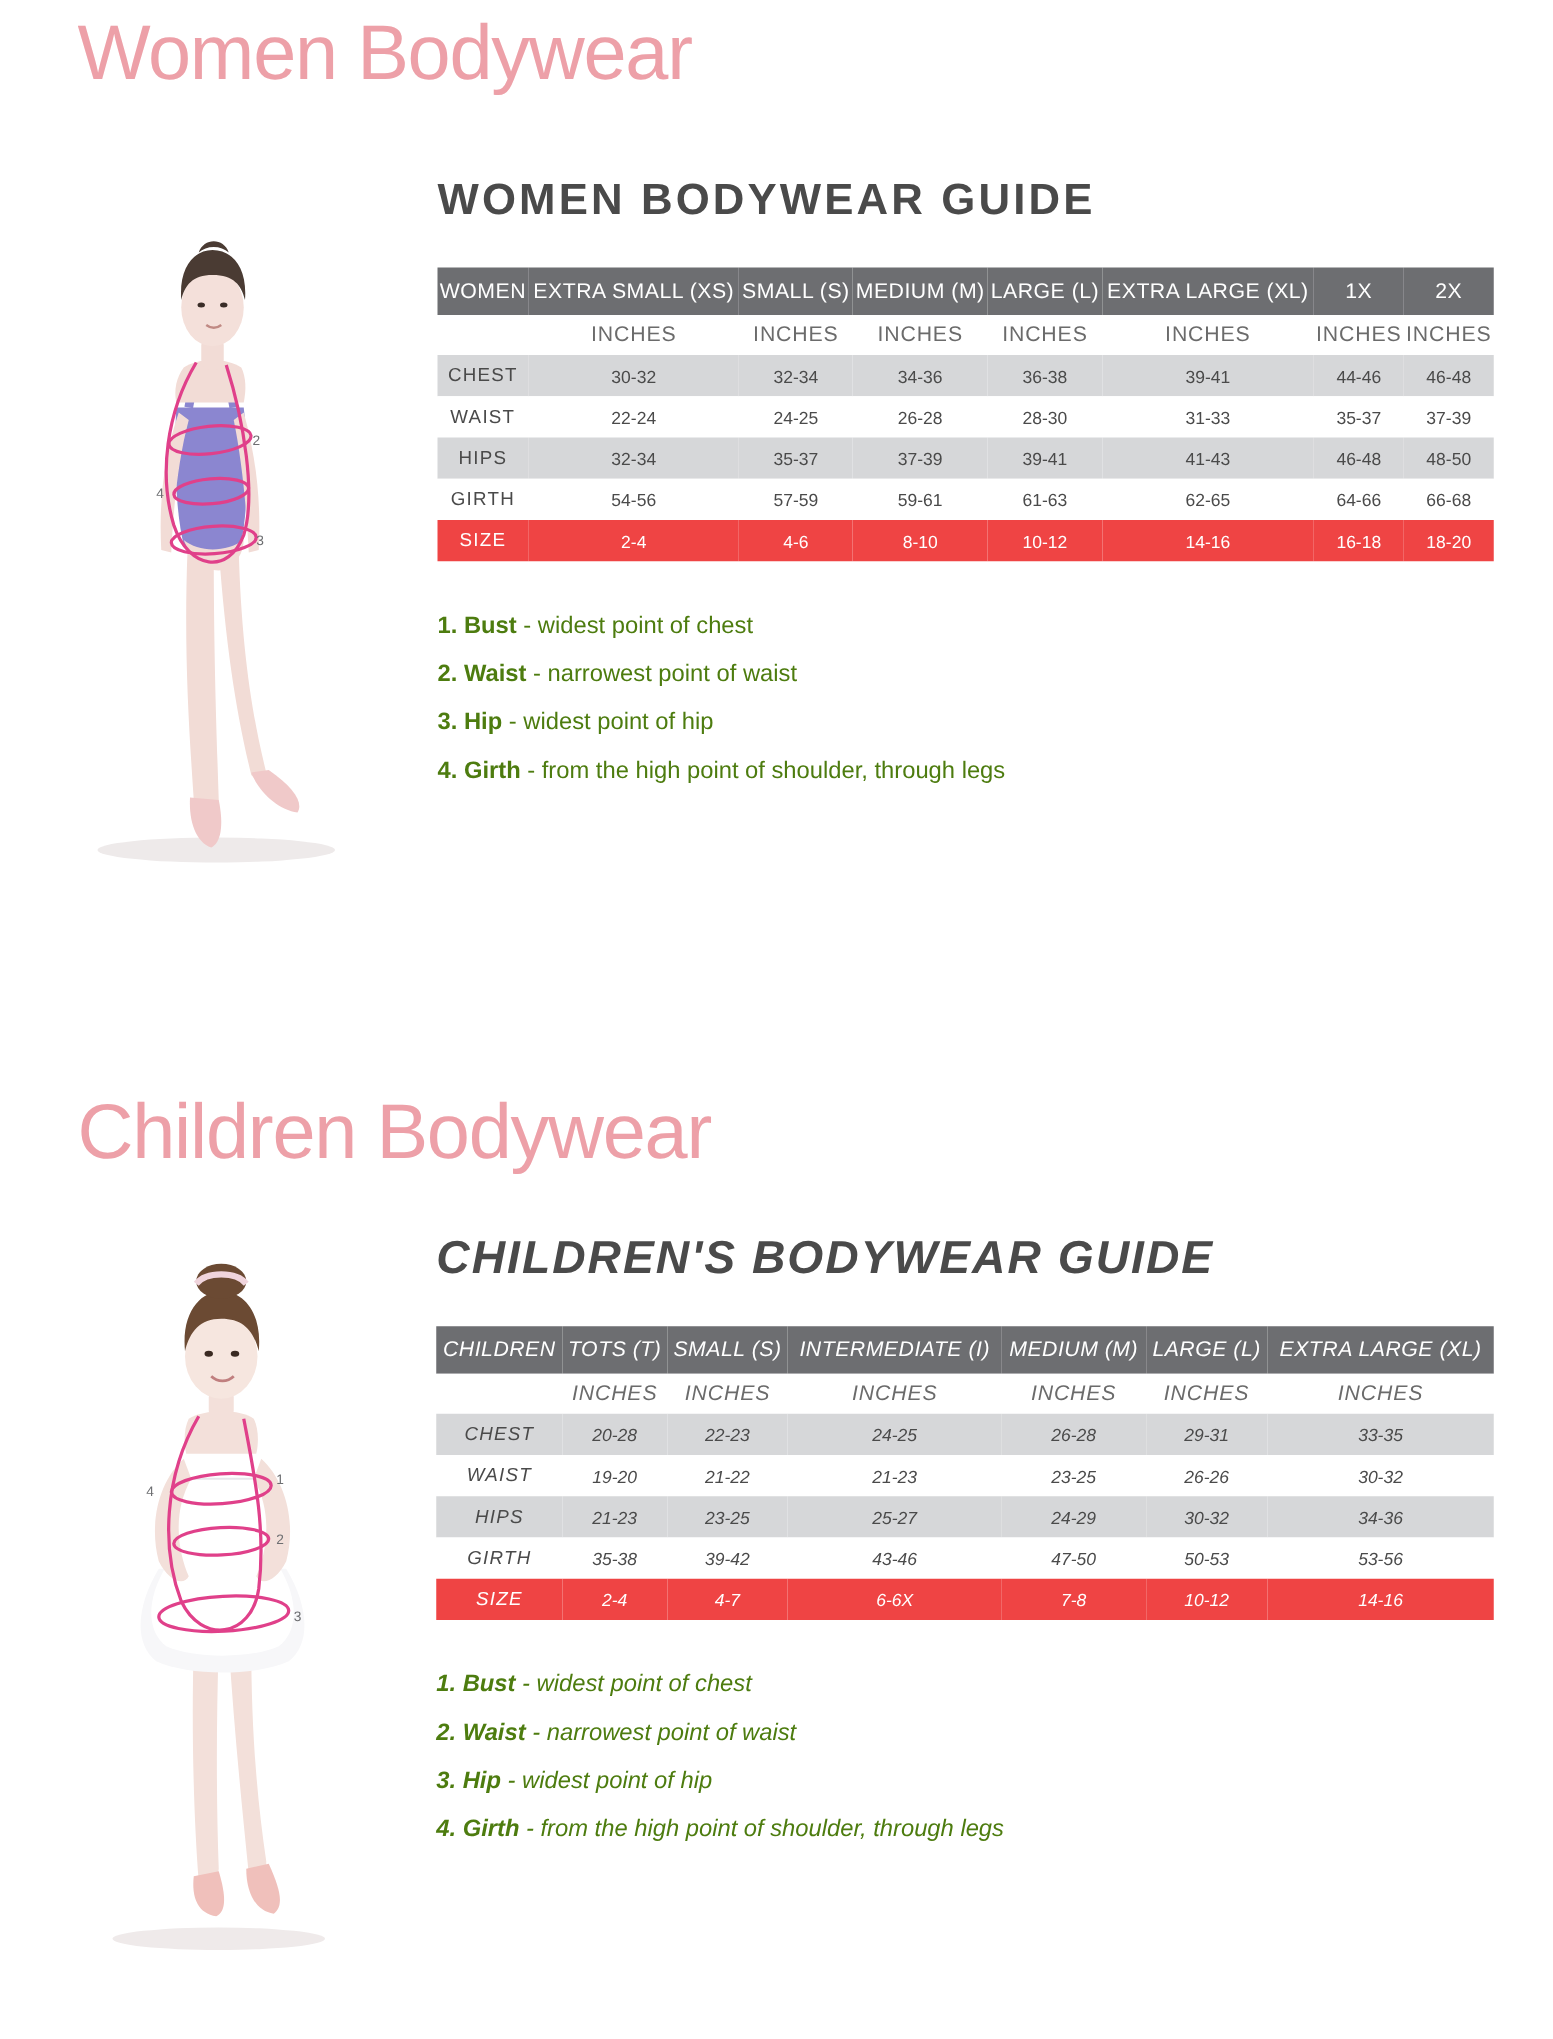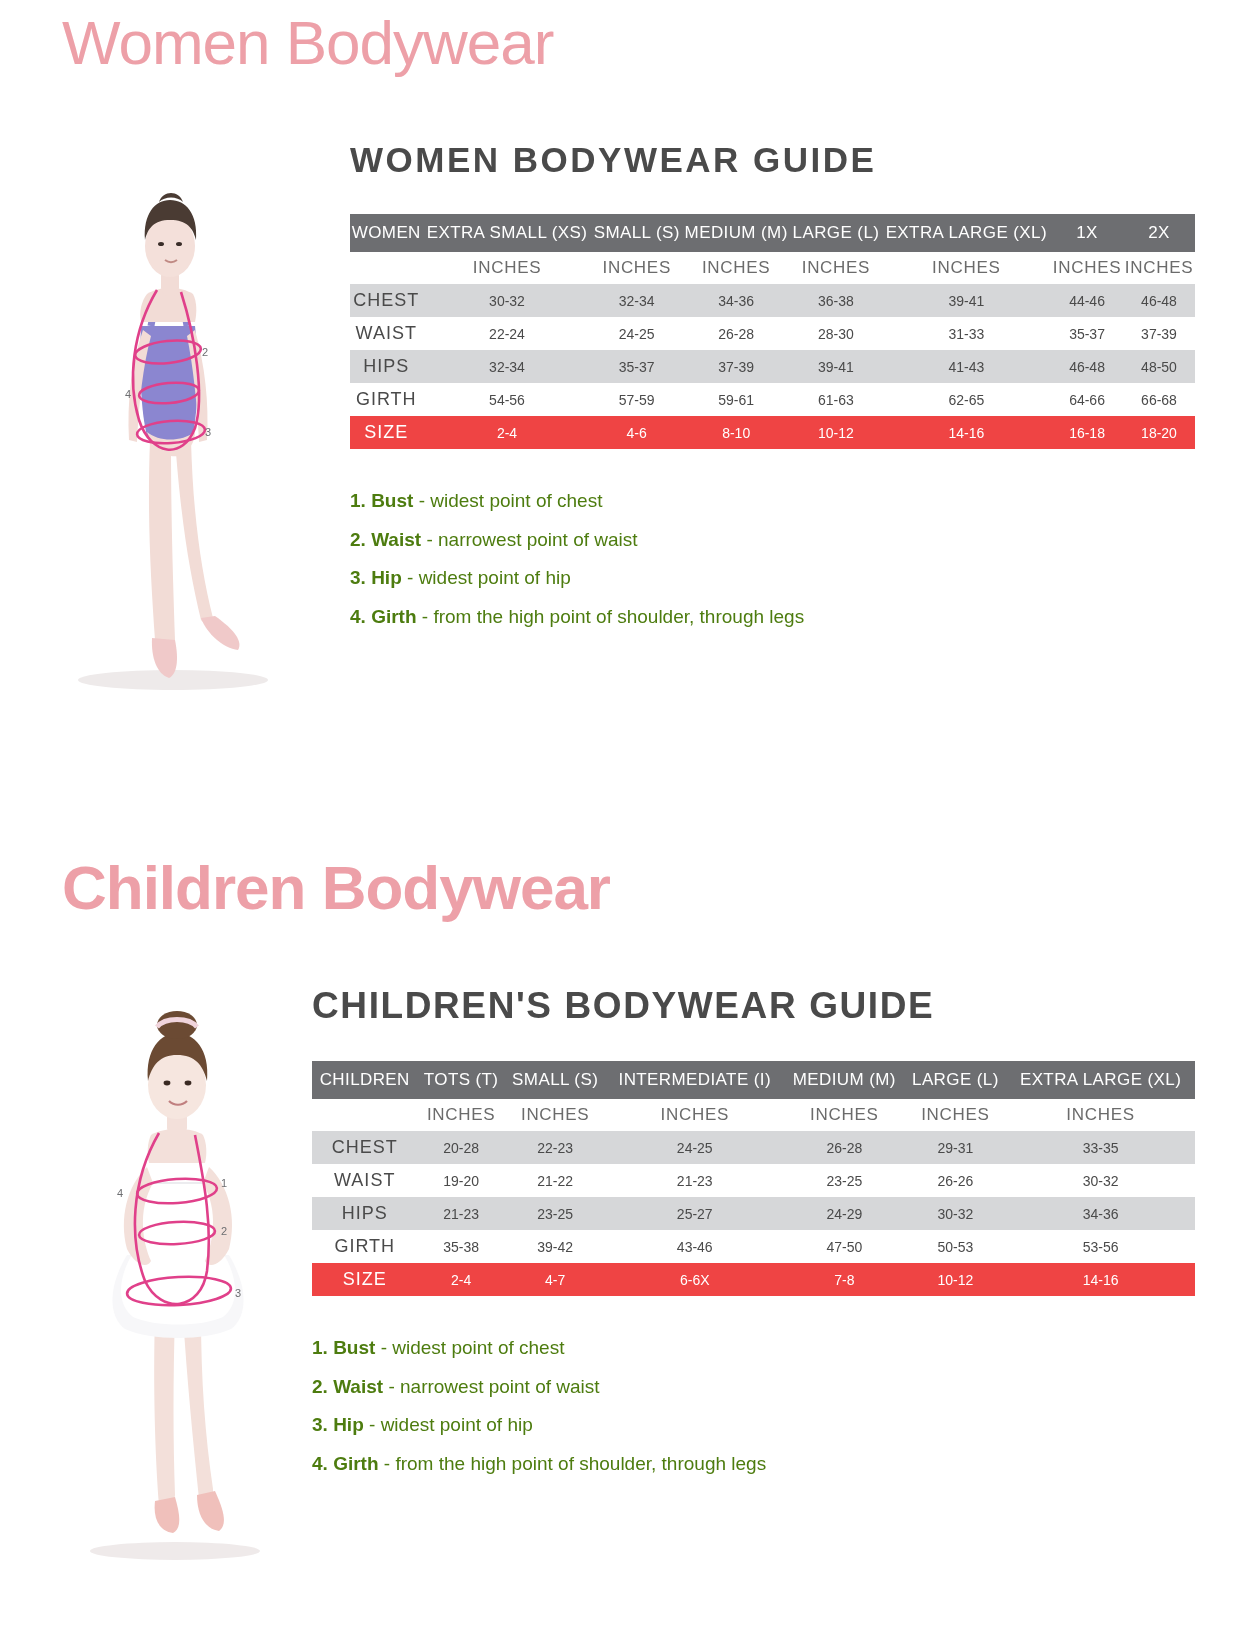--- a/index.html
+++ b/index.html
@@ -91,51 +91,51 @@
   }
   tr.plain td {
     background: #ffffff;
   }
   tr.size-row td {
     background: #ef4444;
     color: #ffffff;
   }
   td.row-label, th.row-label {
     letter-spacing: 1px;
-    font-size: 18px;
+    font-size: 15px;
   }
 
   .notes {
     margin-top: 40px;
   }
   .notes .note {
     font-size: 19px;
     color: #4d7c0f;
     margin-bottom: 14px;
     line-height: 1.3;
   }
   .notes .note b {
     font-weight: 700;
   }
 
   
   #women-section { position: absolute; left: 0; top: 0; width: 1242px; }
   #children-section { position: absolute; left: 0; top: 845px; width: 1242px; }
 
   .heading-women { position: absolute; left: 62px; top: 10px; }
-  .heading-children { position: absolute; left: 62px; top: 10px; font-weight: bold; }
+  .heading-children { position: absolute; left: 62px; top: 28px; }
 
   .women-body { position: absolute; left: 55px; top: 140px; width: 1140px; }
   .children-body { position: absolute; left: 55px; top: 140px; width: 1140px; }
 
   .women-figure { width: 230px; height: 560px; }
   .children-figure { width: 230px; height: 580px; }
 
   .women-guide { margin-left: 65px; width: 820px; }
-  .children-guide { margin-left: 27px; width: 820px; }
+  .children-guide { margin-left: 64px; width: 820px; font-style: italic; }
 </style>
 </head>
 <body>
 
 <div class="section" id="women-section">
 
   <h1 class="page-heading heading-women">Women Bodywear</h1>
 
   <div class="section-body women-body">
 

